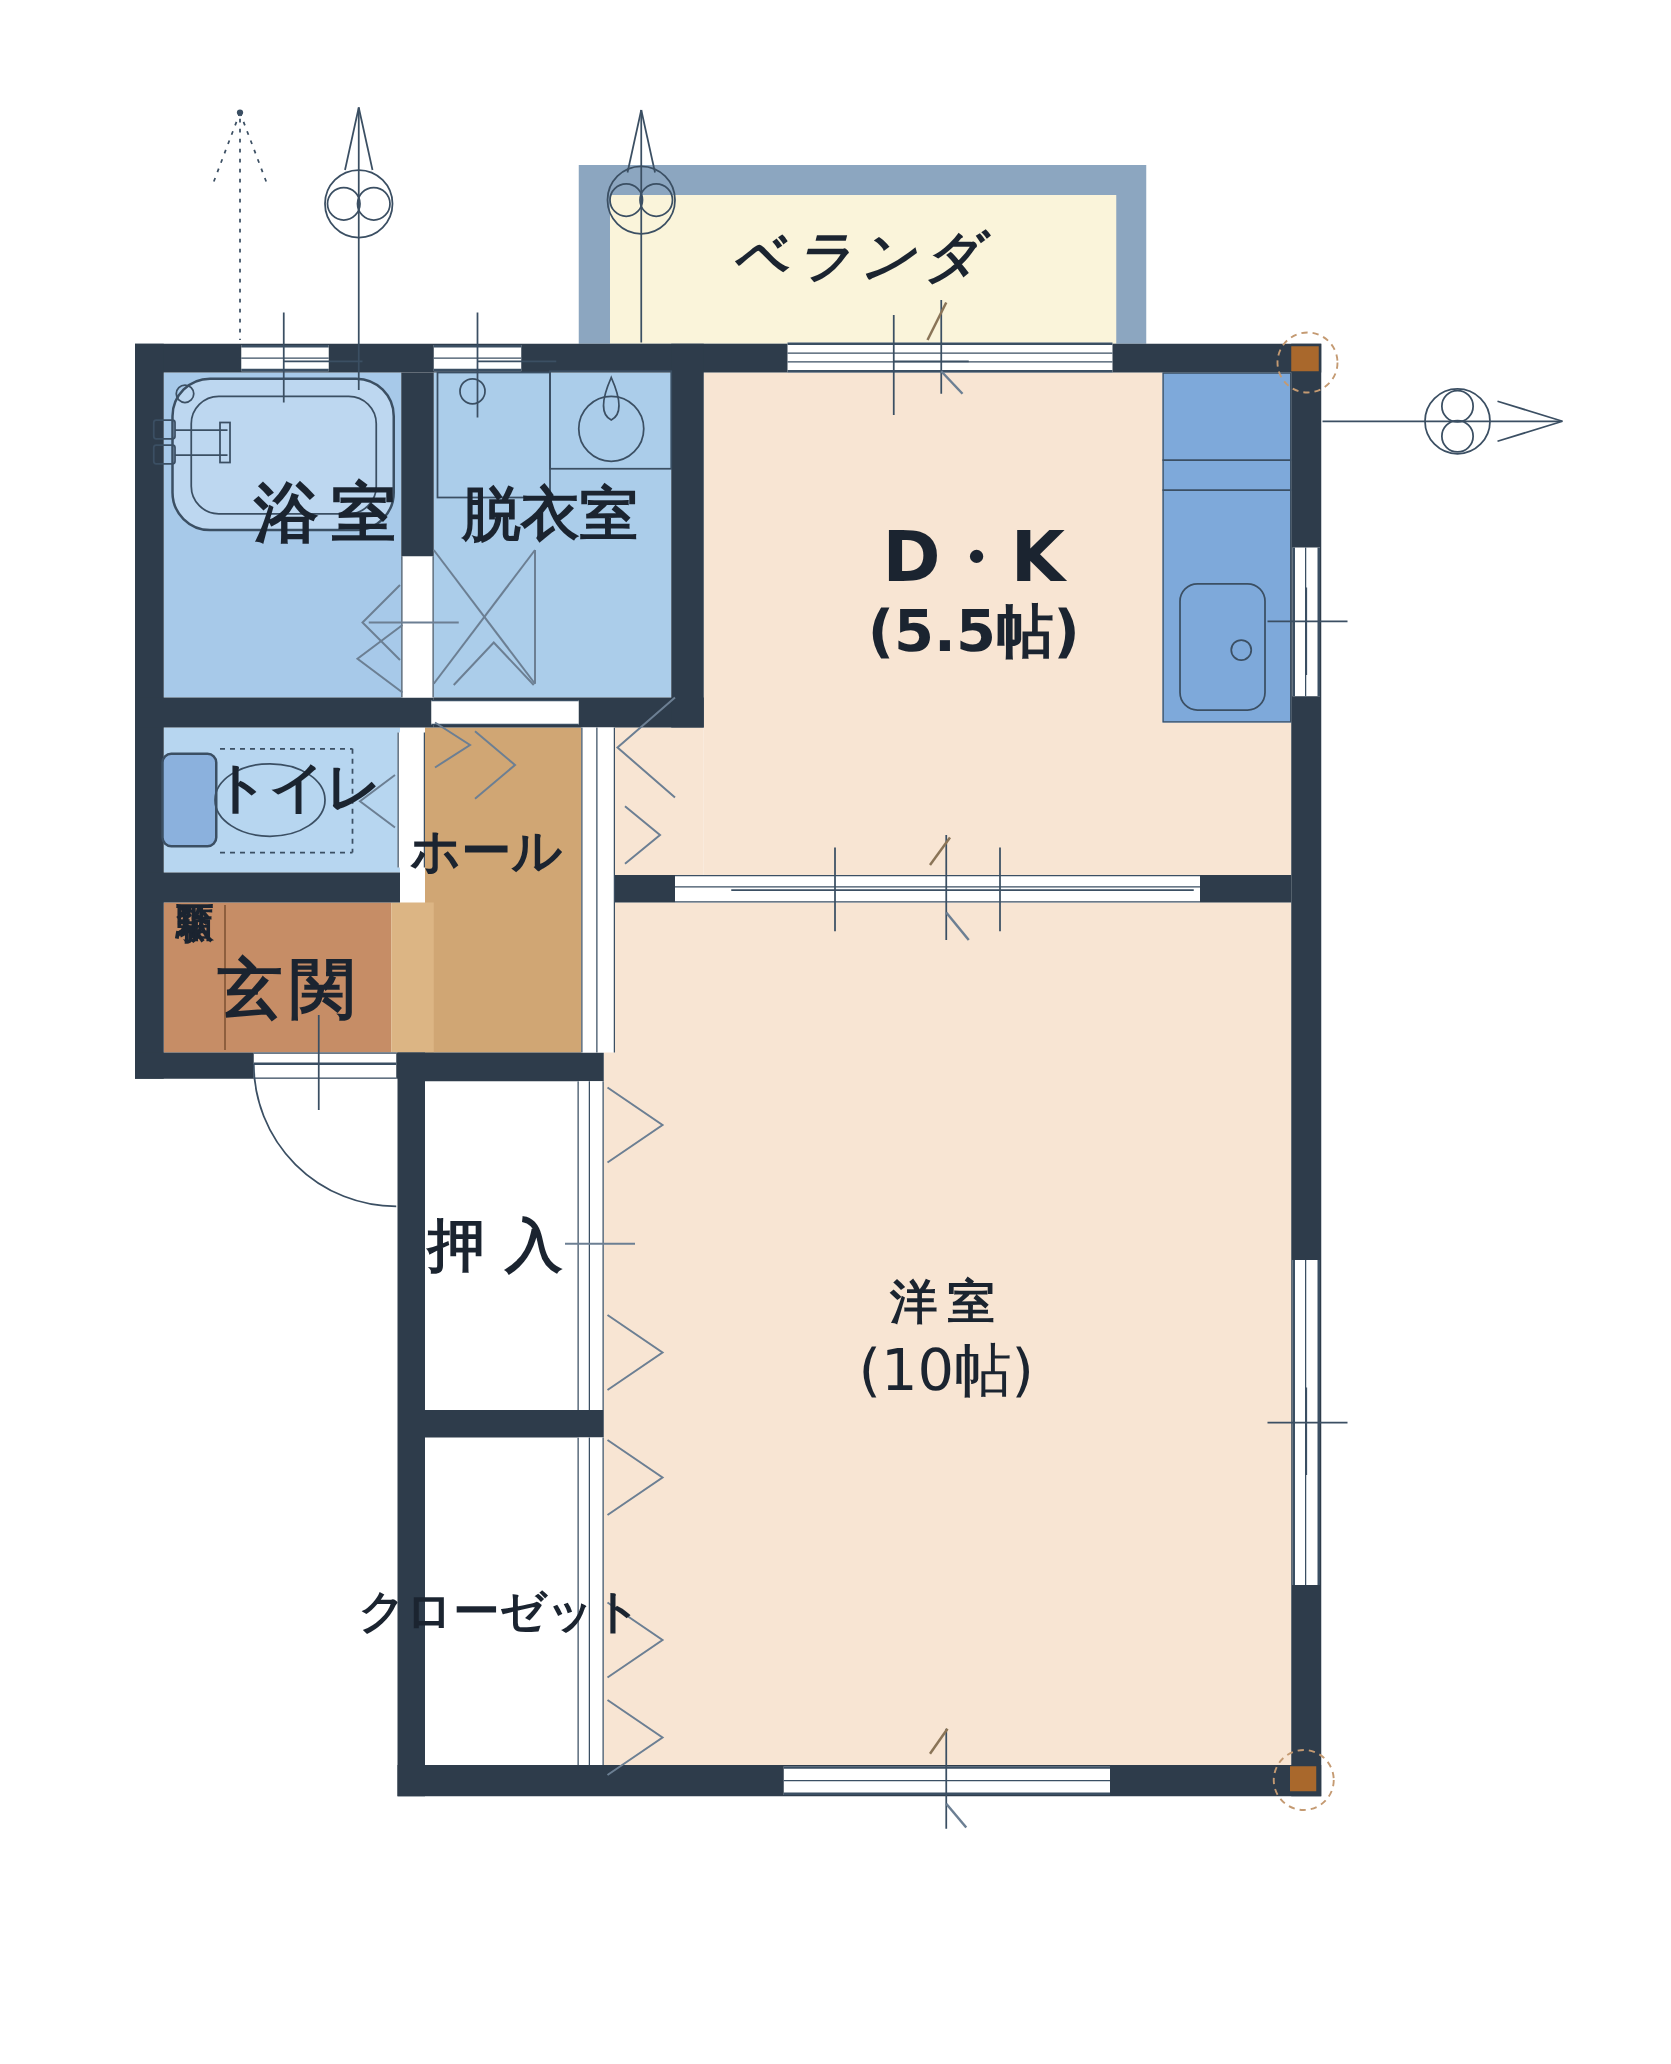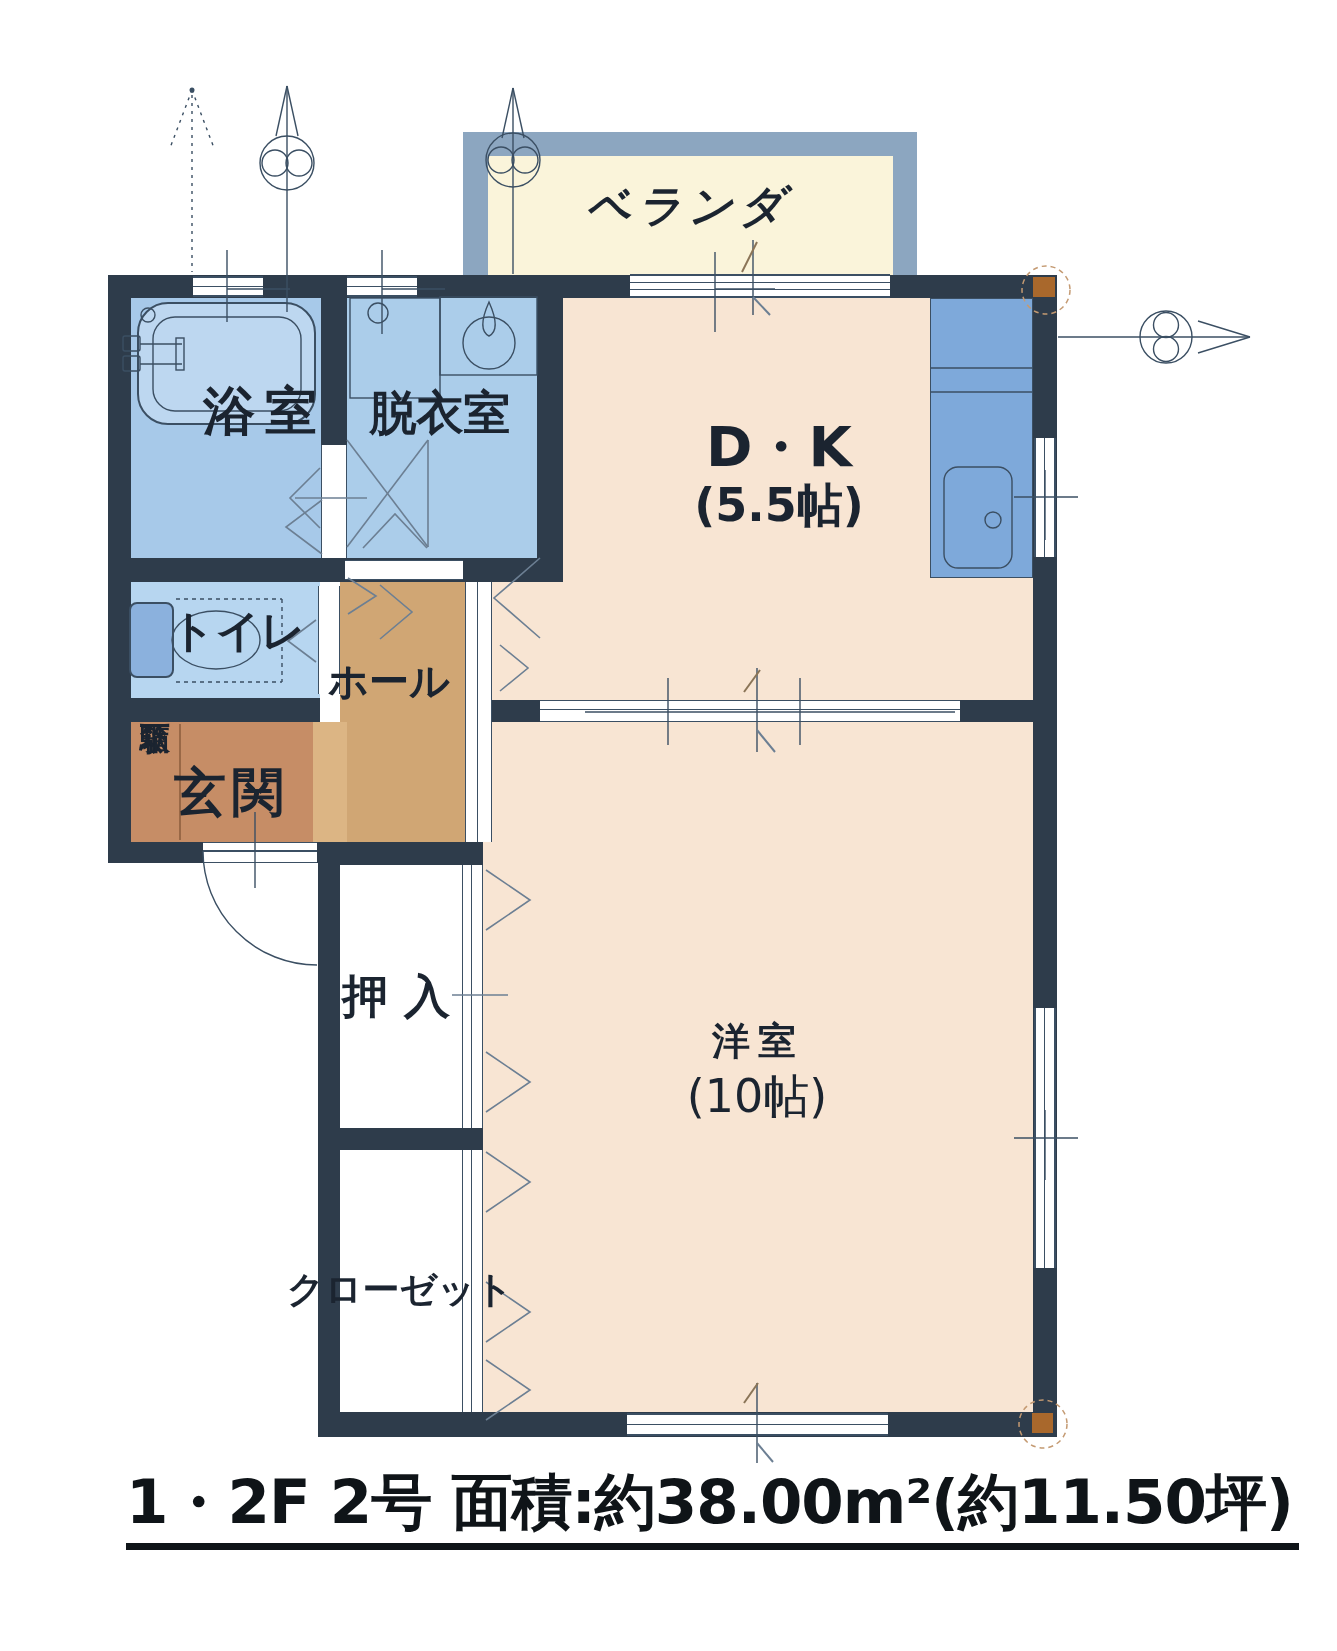--- a/index.html
+++ b/index.html
@@ -274,15 +274,14 @@
   <div class="lbl" style="left:440px; top:412px; font-size:47px;">脱衣室</div>
   <div class="lbl" style="left:238px; top:631px; font-size:44px;">トイレ</div>
   <div class="lbl" style="left:389px; top:681px; font-size:40px;">ホール</div>
   <div class="lbl" style="left:232px; top:792px; font-size:52px; letter-spacing:6px;">玄関</div>
   <div class="lbl vert" style="left:155px; top:700px; font-size:30px;">下駄箱</div>
   <div class="lbl" style="left:404px; top:996px; font-size:46px; letter-spacing:16px;">押入</div>
   <div class="lbl" style="left:400px; top:1289px; font-size:37px;">クローゼット</div>
   <div class="lbl" style="left:758px; top:1041px; font-size:38px; letter-spacing:8px;">洋室</div>
   <div class="lbl" style="left:757px; top:1096px; font-size:46px; font-weight:400;">(10帖)</div>
 
-  <div id="footer-title">1・2F 2号 面積:約38.00m²(約11.50坪)</div>
 
 </div>
 
 </body></html>

